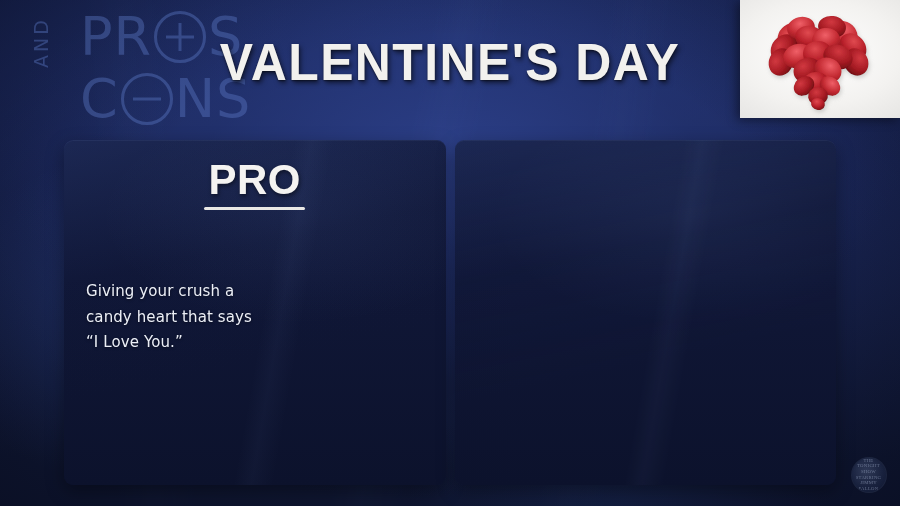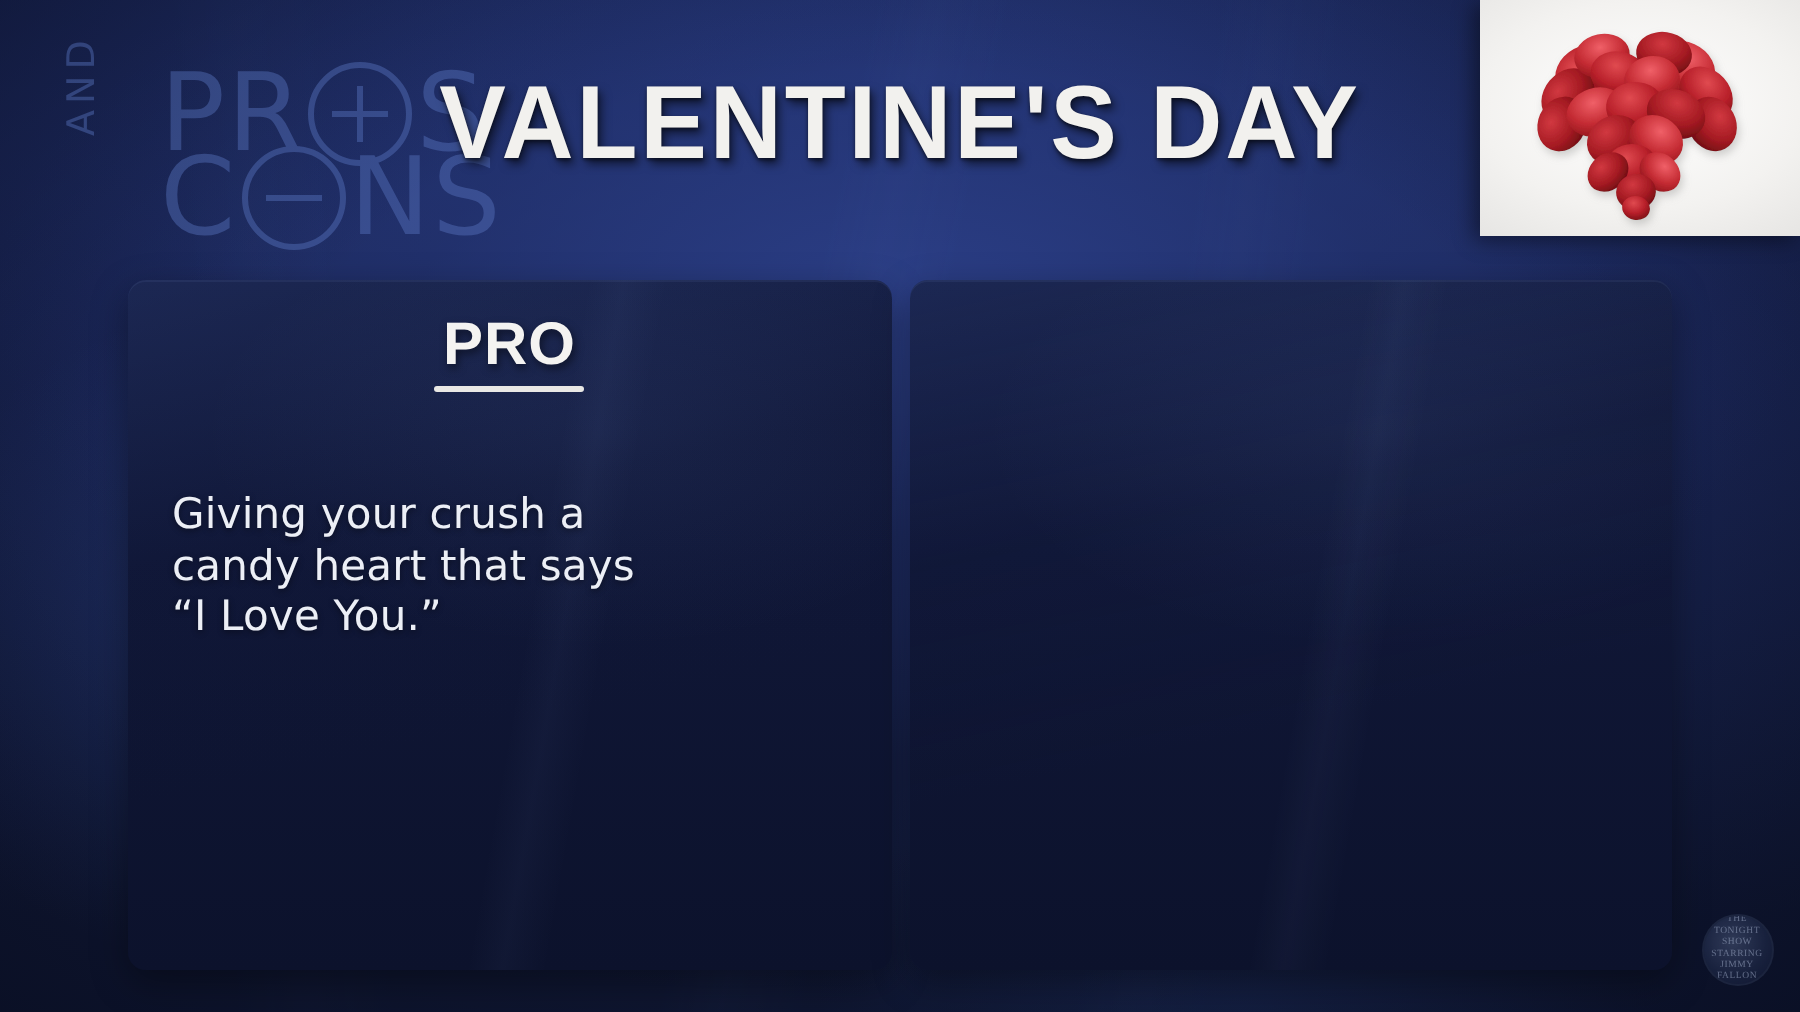--- a/index.html
+++ b/index.html
@@ -73,21 +73,21 @@
   .wm-row {
     position: absolute;
     display: flex;
     align-items: center;
     font-size: 54px;
     font-weight: 400;
     letter-spacing: 1px;
     line-height: 1;
     font-family: "DejaVu Sans", sans-serif;
   }
-  .wm-pros { left: 54px; top: 24px; }
+  .wm-pros { left: 54px; top: 4px; }
   .wm-cons { left: 54px; top: 66px; }
   .wm-sym {
     display: inline-block;
     width: 46px; height: 46px;
     border: 3px solid currentColor;
     border-radius: 50%;
     position: relative;
     margin: 0 2px;
     vertical-align: middle;
   }
@@ -179,44 +179,44 @@
     background:
       linear-gradient(100deg, rgba(255,255,255,0) 52%, rgba(150,180,255,0.035) 56%, rgba(255,255,255,0) 61%),
       radial-gradient(ellipse 75% 45% at 62% 22%, rgba(120,155,240,0.07) 0%, rgba(120,155,240,0) 70%);
   }
   .panel-head {
     position: relative;
     margin-top: 16px;
     text-align: center;
     font-family: "Liberation Sans Narrow", "Liberation Sans", sans-serif;
     font-weight: 700;
-    font-size: 30px;
+    font-size: 42px;
     letter-spacing: 0.5px;
     color: #f4f3f1;
     text-shadow: 1px 2px 4px rgba(0,0,0,0.5);
   }
   .panel-head .head-text {
     display: inline-block;
     position: relative;
     padding: 0 4px 6px 4px;
   }
   .panel-head .head-text::after {
     content: "";
     position: absolute;
     left: 0; right: 0; bottom: 0;
     height: 3px;
     background: #e9e8e5;
     border-radius: 2px;
   }
   .panel-body {
     position: relative;
-    margin: 49px 22px 0 22px;
+    margin: 69px 22px 0 22px;
     font-family: "DejaVu Sans", "Liberation Sans", sans-serif;
     font-weight: 400;
-    font-size: 21px;
+    font-size: 15px;
     line-height: 25.5px;
     color: #eceff6;
     letter-spacing: 0.1px;
     white-space: pre-line;
     text-shadow: 0 1px 3px rgba(0,0,0,0.45);
   }
 
   
   .network-bug {
     position: absolute;

